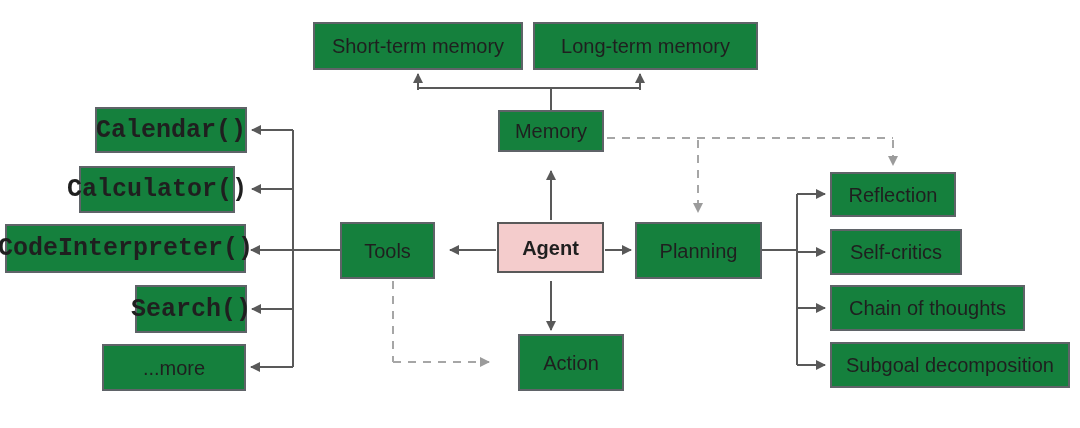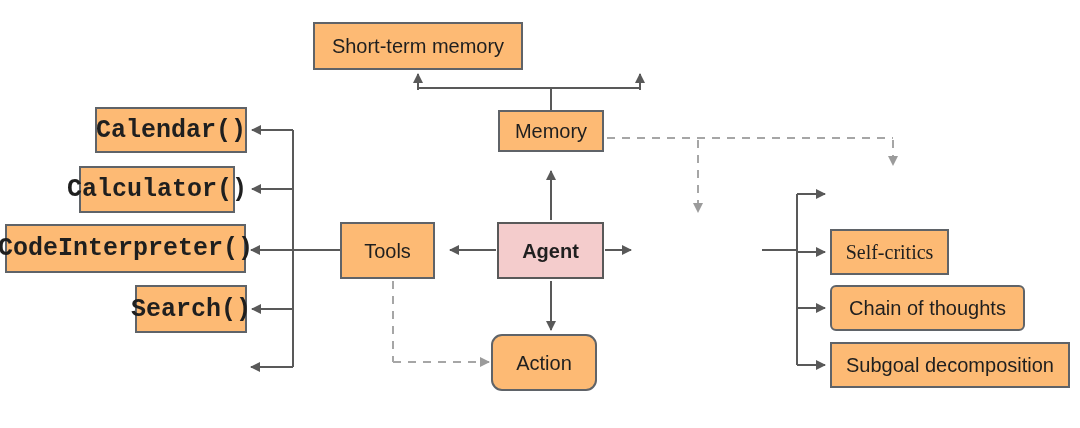--- a/index.html
+++ b/index.html
@@ -29,21 +29,21 @@
   }
   .edge-dashed {
     stroke: #a6a6a6;
     stroke-width: 2;
     stroke-dasharray: 8 7;
     fill: none;
   }
   .node {
     position: absolute;
     box-sizing: border-box;
-    background: #fdba74;
+    background: #15803d;
     border: 2px solid #5f6368;
     color: #1f1f1f;
     display: flex;
     align-items: center;
     justify-content: center;
     font-size: 20px;
     line-height: 1;
     white-space: nowrap;
   }
   .node.mono {
@@ -54,31 +54,31 @@
   .node.agent {
     background: #f4cccc;
     border-color: #595959;
     font-weight: bold;
   }
   
   #n-short-term   { left: 313px; top: 22px;  width: 210px; height: 48px; }
   #n-long-term    { left: 533px; top: 22px;  width: 225px; height: 48px; }
   #n-memory       { left: 498px; top: 110px; width: 106px; height: 42px; }
   #n-tools        { left: 340px; top: 222px; width: 95px; height: 57px; }
-  #n-agent        { left: 497px; top: 222px; width: 107px; height: 57px; }
+  #n-agent        { left: 497px; top: 222px; width: 107px; height: 51px; }
   #n-planning     { left: 635px; top: 222px; width: 127px; height: 57px; }
-  #n-action       { left: 491px; top: 334px; width: 106px; height: 57px; border-radius: 11px; }
+  #n-action       { left: 518px; top: 334px; width: 106px; height: 57px; }
   #n-calendar     { left: 95px;  top: 107px; width: 152px; height: 46px; }
   #n-calculator   { left: 79px;  top: 166px; width: 156px; height: 47px; }
   #n-codeinterp   { left: 5px;   top: 224px; width: 241px; height: 49px; }
   #n-search       { left: 135px; top: 285px; width: 112px; height: 48px; font-family: Liberation Mono, monospace; }
   #n-more         { left: 102px; top: 344px; width: 144px; height: 47px; }
   #n-reflection   { left: 830px; top: 172px; width: 126px; height: 45px; }
-  #n-selfcritics  { left: 830px; top: 229px; width: 119px; height: 46px; font-family: Liberation Serif, serif; }
-  #n-chain        { left: 830px; top: 285px; width: 195px; height: 46px; border-radius: 6px; }
+  #n-selfcritics  { left: 830px; top: 229px; width: 132px; height: 46px; }
+  #n-chain        { left: 830px; top: 285px; width: 195px; height: 46px; }
   #n-subgoal      { left: 830px; top: 342px; width: 240px; height: 46px; text-align: center; }
 </style>
 </head>
 <body>
 
 <div class="stage">
 
   <svg class="edges" viewBox="0 0 1080 428" xmlns="http://www.w3.org/2000/svg">
     <defs>
       <marker id="arrow-dark" markerUnits="userSpaceOnUse" markerWidth="12" markerHeight="12" viewBox="0 0 12 12" refX="10" refY="6" orient="auto">
@@ -116,28 +116,32 @@
 
     <path class="edge-dashed" d="M607,138 H893"></path>
     <path class="edge-dashed" d="M698,140 V212" marker-end="url(#arrow-gray)"></path>
     <path class="edge-dashed" d="M893,140 V165" marker-end="url(#arrow-gray)"></path>
 
     <path class="edge-dashed" d="M393,281 V362"></path>
     <path class="edge-dashed" d="M393,362 H489" marker-end="url(#arrow-gray)"></path>
   </svg>
 
   <div class="node" id="n-short-term">Short-term memory</div>
+  <div class="node" id="n-long-term">Long-term memory</div>
   <div class="node" id="n-memory">Memory</div>
 
   <div class="node" id="n-tools">Tools</div>
   <div class="node agent" id="n-agent">Agent</div>
+  <div class="node" id="n-planning">Planning</div>
   <div class="node" id="n-action">Action</div>
 
   <div class="node mono" id="n-calendar">Calendar()</div>
   <div class="node mono" id="n-calculator">Calculator()</div>
   <div class="node mono" id="n-codeinterp">CodeInterpreter()</div>
   <div class="node mono" id="n-search">Search()</div>
+  <div class="node" id="n-more">...more</div>
 
+  <div class="node" id="n-reflection">Reflection</div>
   <div class="node" id="n-selfcritics">Self-critics</div>
   <div class="node" id="n-chain">Chain of thoughts</div>
   <div class="node" id="n-subgoal">Subgoal decomposition</div>
 
 </div>
 
 </body></html>

